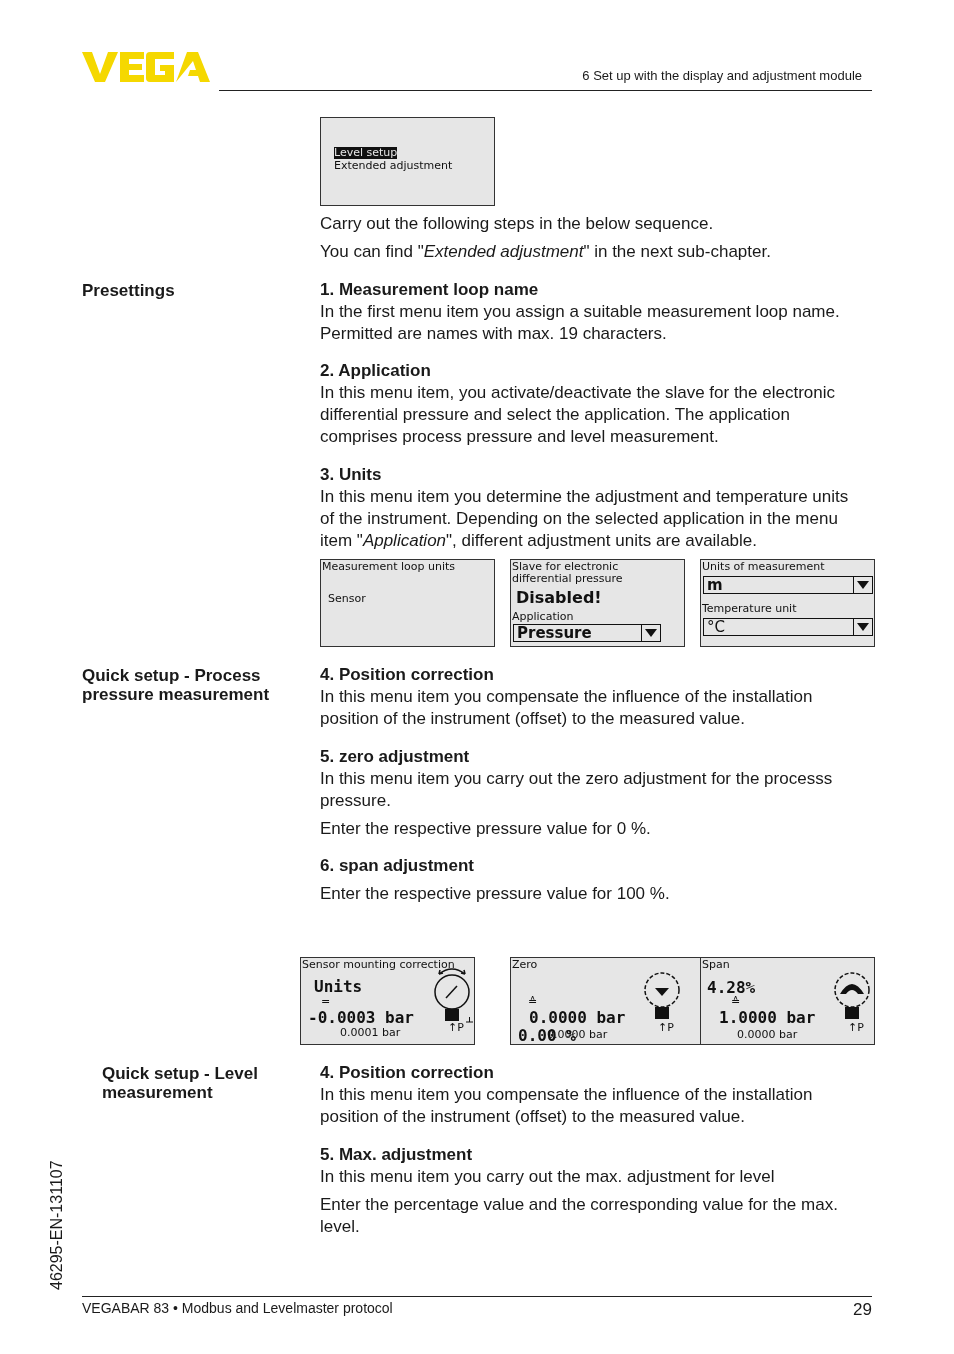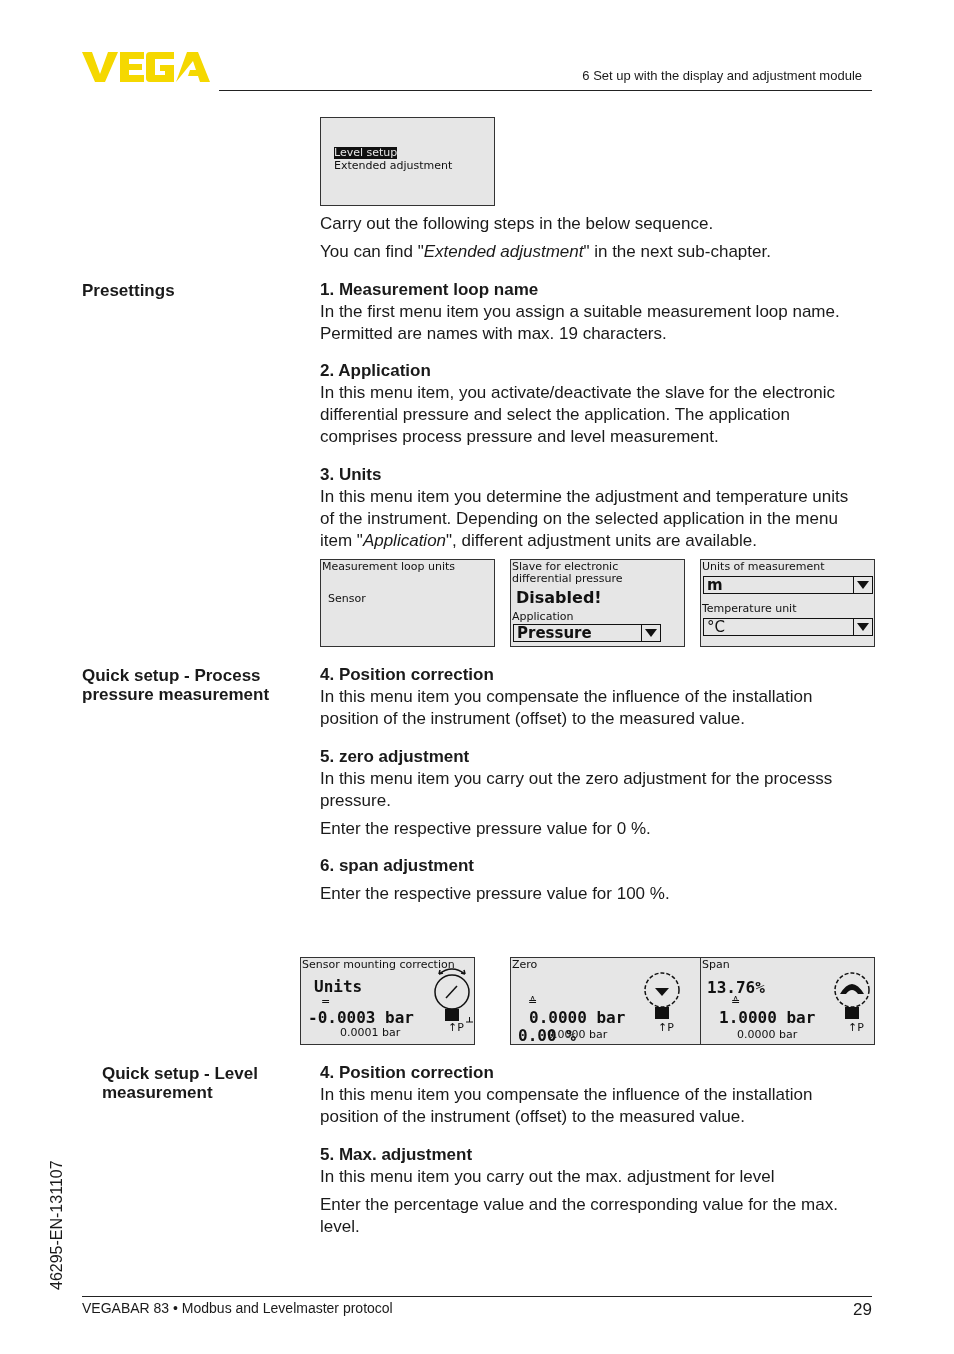--- a/index.html
+++ b/index.html
@@ -137,21 +137,21 @@
   <span class="sm" style="left:36px;top:71px;">0.0000 bar</span>
   <svg class="gauge" style="left:130px;top:10px;" width="42" height="60" viewBox="0 0 42 60">
     <circle cx="21" cy="22" r="17" fill="none" stroke="#111" stroke-width="1.5" stroke-dasharray="4 2"></circle>
     <polygon points="14,20 28,20 21,28" fill="#111"></polygon>
     <rect x="14" y="39" width="14" height="12" fill="#111"></rect>
   </svg>
   <span class="sm" style="left:147px;top:64px;">↑P</span>
 </div>
 <div class="screen" style="left:700px;top:957px;width:175px;height:88px;">
   <span class="sm" style="left:1px;top:1px;">Span</span>
-  <span class="mono-big" style="left:6px;top:20px;">13.76%</span>
+  <span class="mono-big" style="left:6px;top:20px;">4.28%</span>
   <span class="sm" style="left:30px;top:38px;">≙</span>
   <span class="mono-big" style="left:18px;top:50px;">1.0000 bar</span>
   <span class="sm" style="left:36px;top:71px;">0.0000 bar</span>
   <svg class="gauge" style="left:130px;top:10px;" width="42" height="60" viewBox="0 0 42 60">
     <circle cx="21" cy="22" r="17" fill="none" stroke="#111" stroke-width="1.5" stroke-dasharray="4 2"></circle>
     <path d="M9,26 Q21,6 33,26 L27,26 Q21,18 15,26 Z" fill="#111"></path>
     <rect x="14" y="39" width="14" height="12" fill="#111"></rect>
   </svg>
   <span class="sm" style="left:147px;top:64px;">↑P</span>
 </div>

